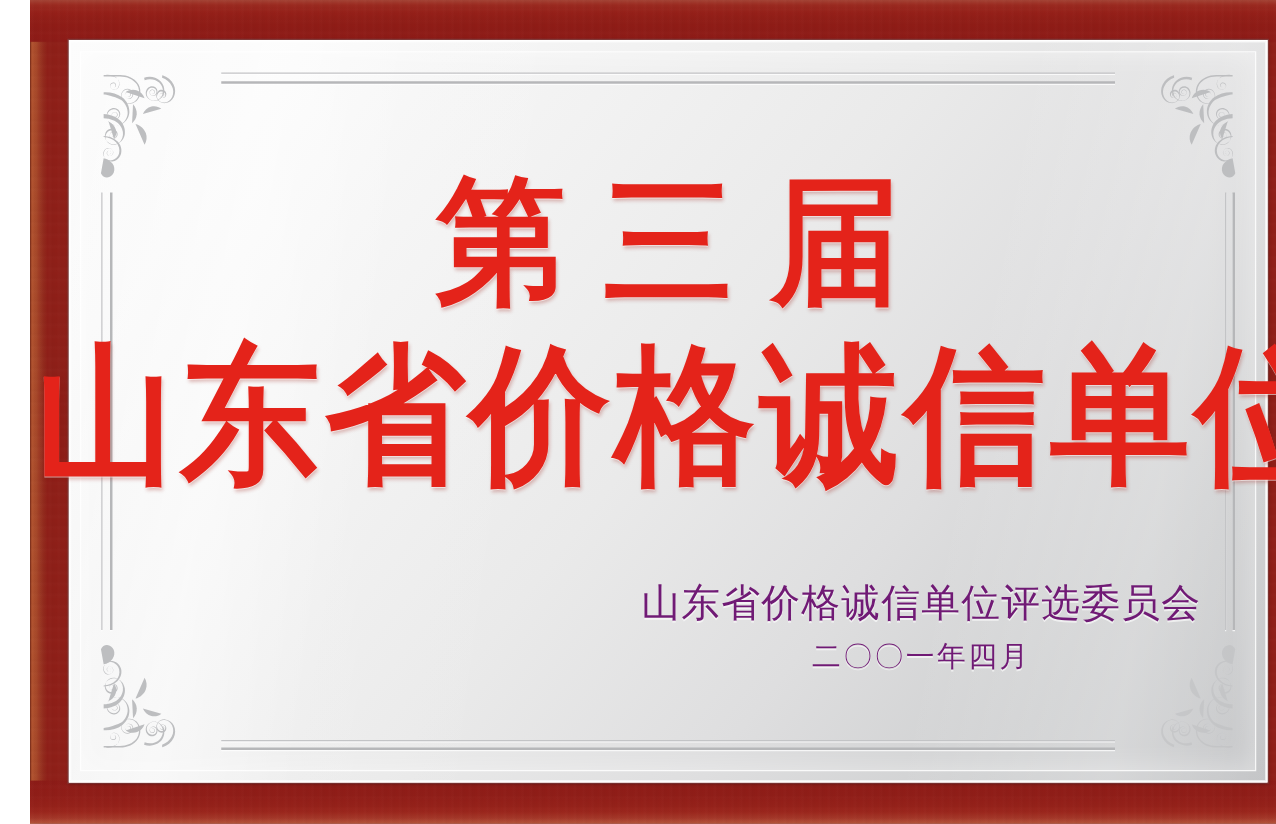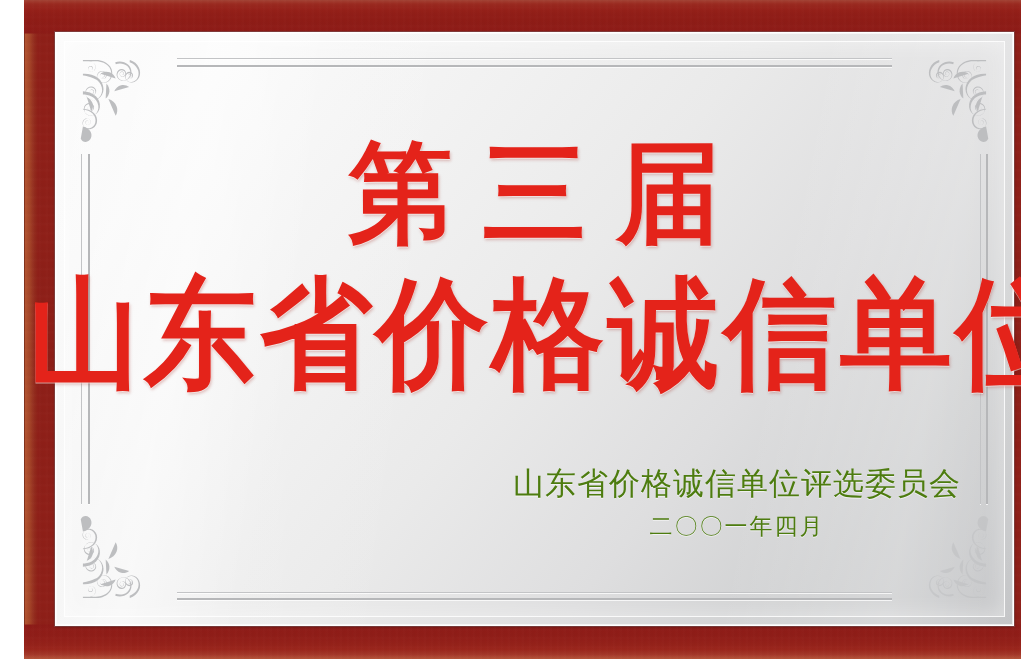--- a/index.html
+++ b/index.html
@@ -159,21 +159,21 @@
     line-height: 118px;
     letter-spacing: 4px;
     text-indent: 4px;
     transform: scaleY(1.07);
   }
   .sign-block {
     position: absolute;
     right: 84px;
     top: 462px;
     text-align: center;
-    color: #4d7c0f;
+    color: #701a75;
   }
   .sign-org {
     font-size: 31px;
     line-height: 42px;
     letter-spacing: 1px;
     font-weight: 500;
     white-space: nowrap;
     text-shadow: 0 1px 0 rgba(255,255,255,0.6);
   }
   .sign-date {

